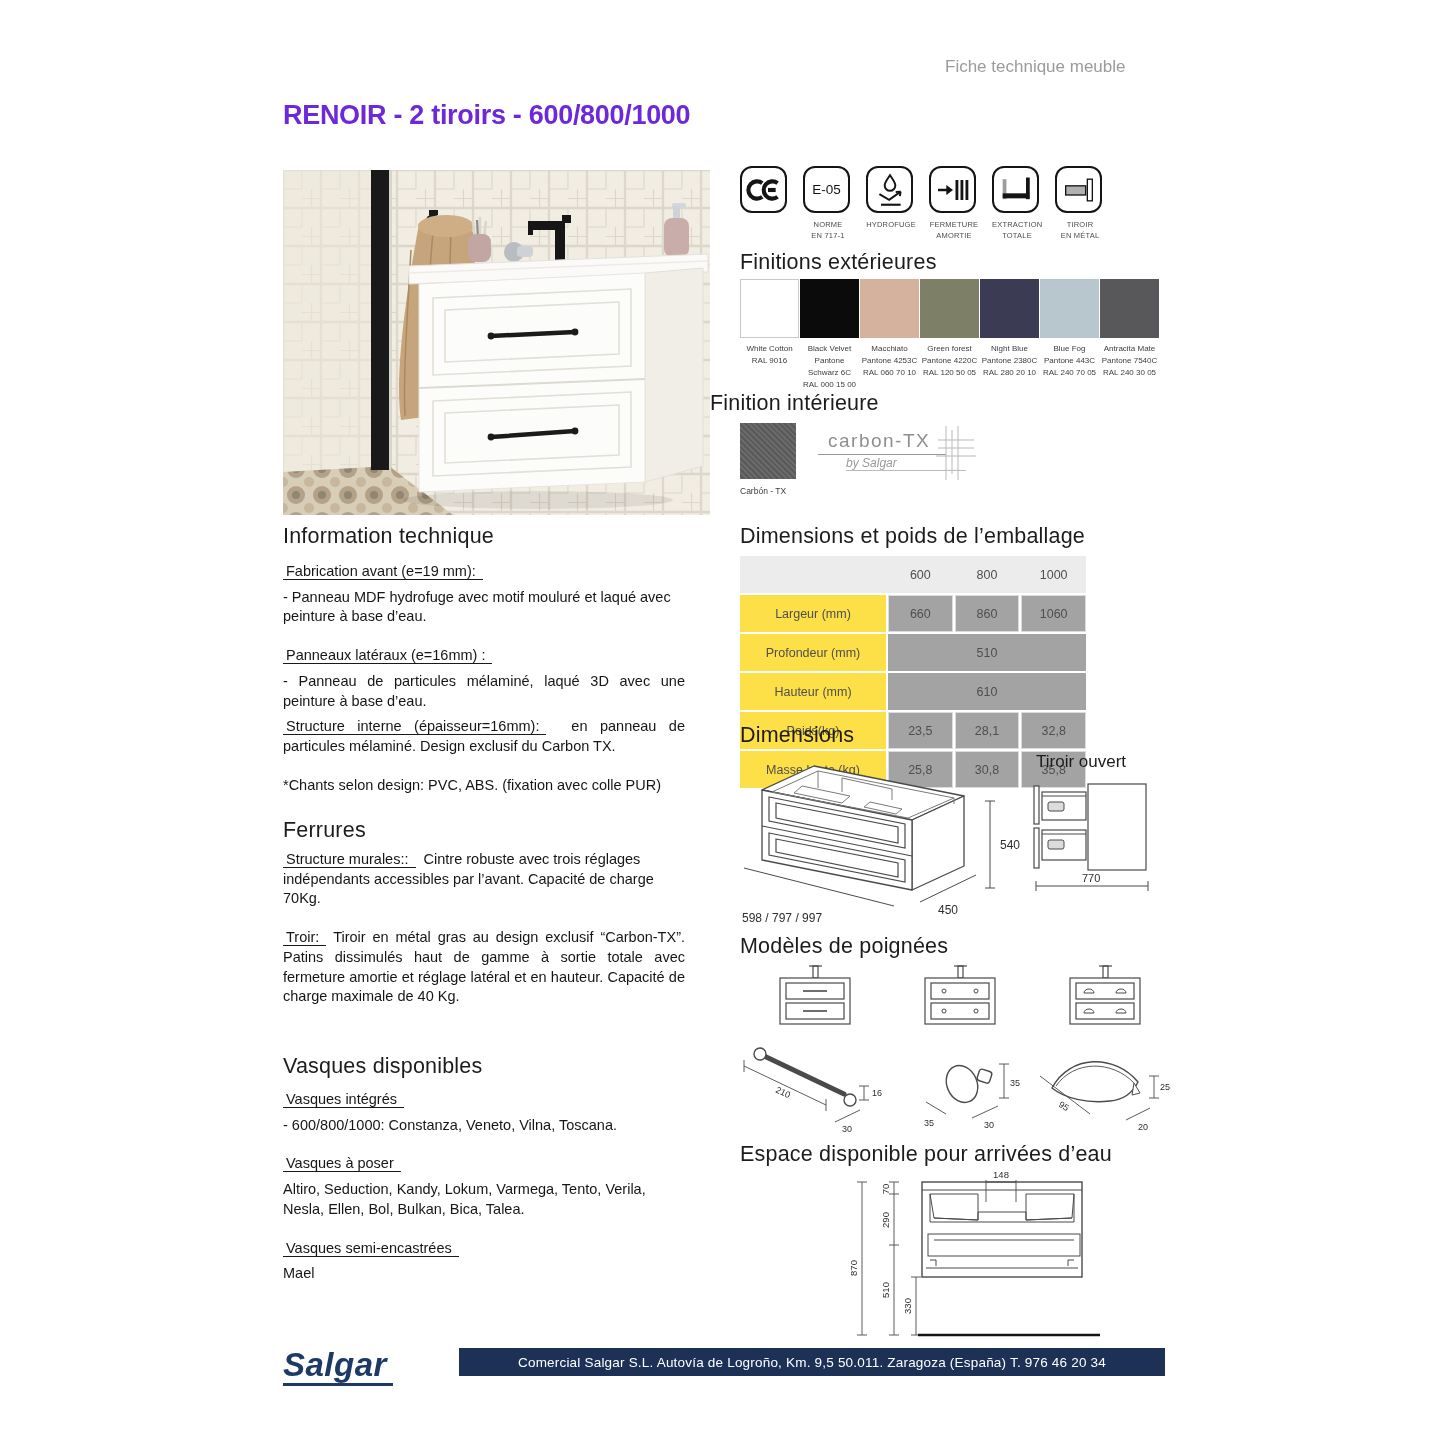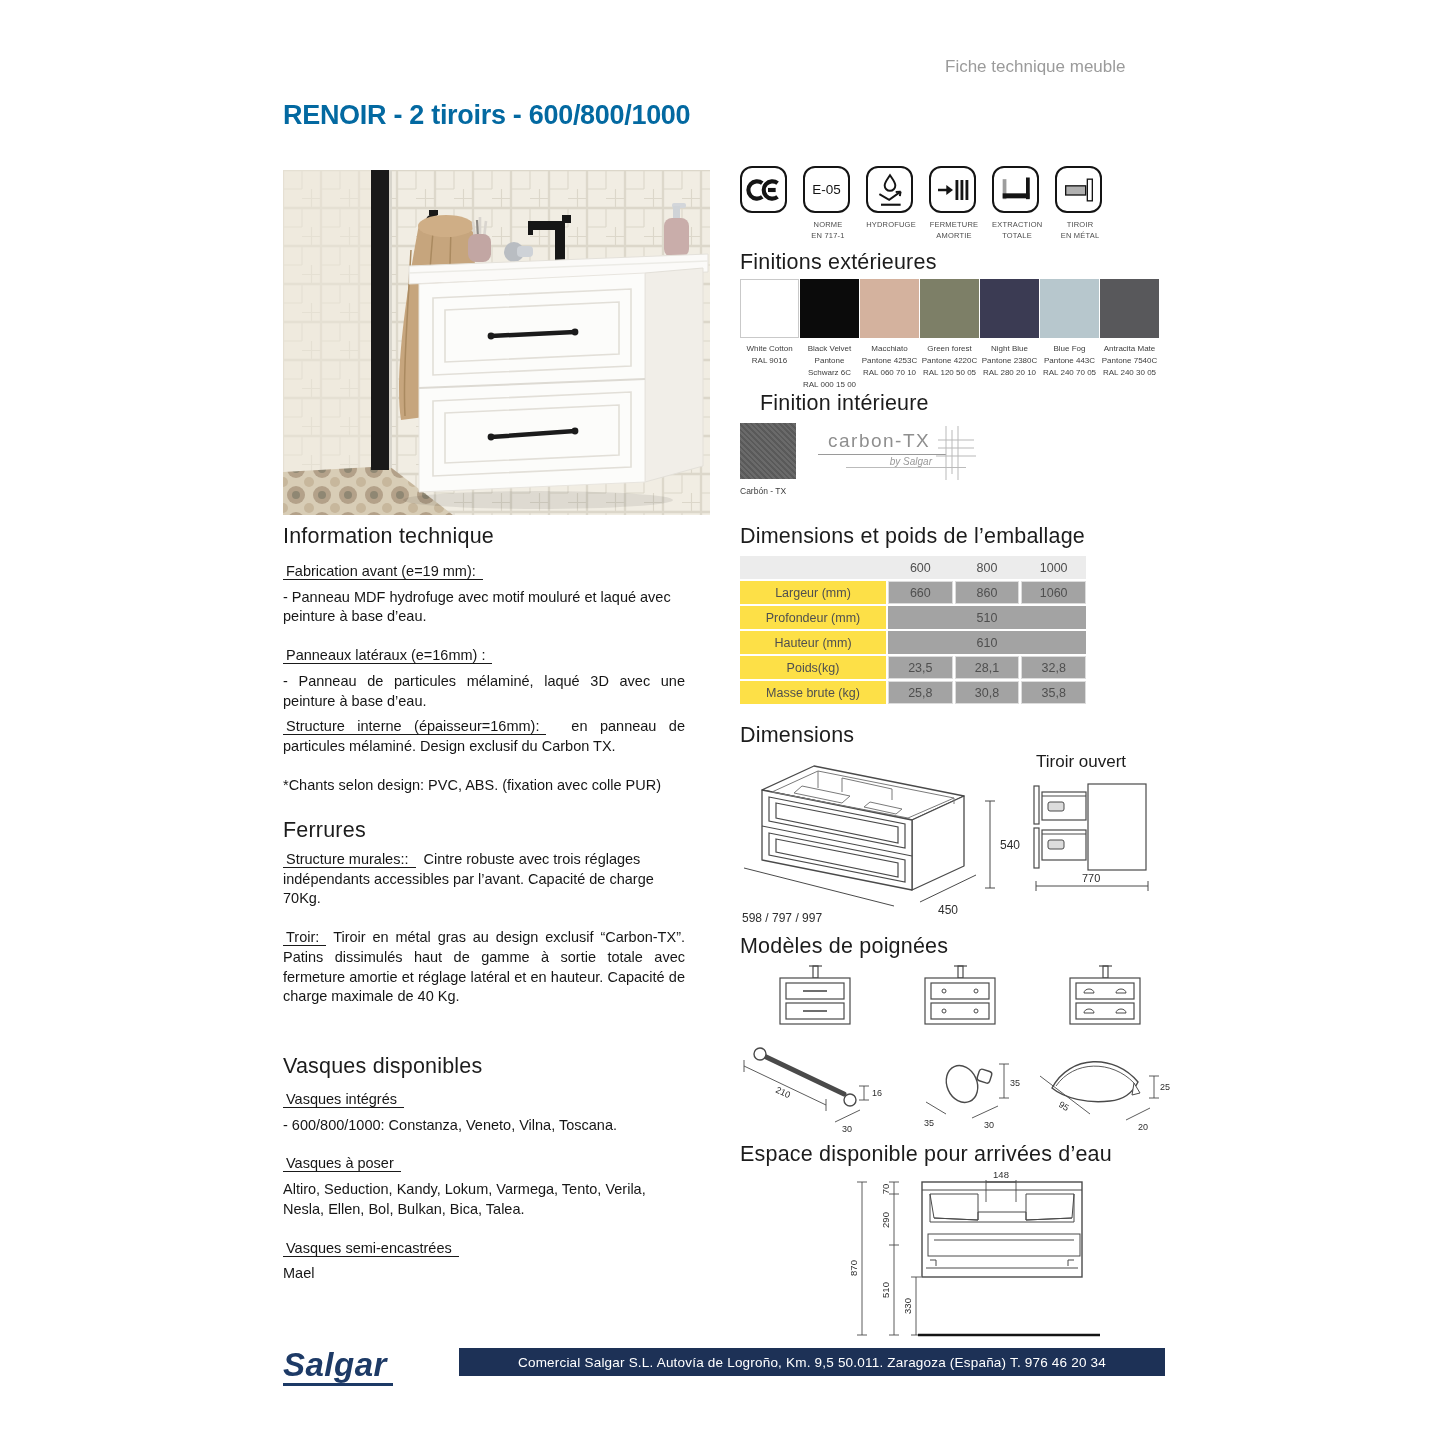--- a/index.html
+++ b/index.html
@@ -1,48 +1,48 @@
 <!DOCTYPE html>
 <html><head>
 <meta charset="utf-8">
 <style>
   html,body{margin:0;padding:0;background:#fff;}
   body{width:1445px;height:1445px;position:relative;font-family:"Liberation Sans",sans-serif;color:#1a1a1a;-webkit-font-smoothing:antialiased;}
   .abs{position:absolute;}
   .h2{font-size:21.5px;font-weight:400;color:#1c1c1c;letter-spacing:.2px;}
   .doc-label{font-size:17px;color:#9b9b9b;}
-  .title{font-size:27px;font-weight:600;letter-spacing:-.3px;color:#0369a1;}
+  .title{font-size:27px;font-weight:600;letter-spacing:-.3px;color:#6d28d9;}
   
   .badges{left:740px;top:166px;display:flex;gap:13px;}
   .badge{width:50px;text-align:center;}
   .badge-box{width:47px;height:47px;border:2.6px solid #141414;border-radius:12px;box-sizing:border-box;display:flex;align-items:center;justify-content:center;background:#fff;}
   .badge-label{margin-top:6px;font-size:7.5px;line-height:1.5;color:#4c4c4c;white-space:pre-line;letter-spacing:.2px;}
   .e05-text{font-size:13.5px;color:#141414;}
   
   .swatches{left:740px;top:279px;display:flex;gap:1px;}
   .swatch{width:59px;}
   .swatch-box{width:59px;height:59px;box-sizing:border-box;}
   .swatch-box.bordered{border:1px solid #c9c9c9;}
   .swatch-label{margin-top:5px;font-size:8px;line-height:1.5;color:#3d3d3d;text-align:center;white-space:pre-line;}
   
   .carbon-box{left:740px;top:423px;width:56px;height:56px;background:
      repeating-linear-gradient(45deg,rgba(255,255,255,.06) 0 2px,rgba(0,0,0,.08) 2px 4px),#616161;}
   .carbon-label{left:740px;top:486px;font-size:8.5px;color:#3d3d3d;}
   .ctx{left:818px;top:430px;width:150px;}
   .ctx-main{font-size:19px;color:#8f8f8f;letter-spacing:1.5px;border-bottom:1.2px solid #9a9a9a;padding:0 16px 2px 10px;display:inline-block;}
-  .ctx-sub{font-size:10px;color:#9a9a9a;font-style:italic;text-align:right;padding-right:34px;margin-top:1px;border-bottom:.8px solid #bbb;display:block;width:86px;margin-left:28px;}
+  .ctx-sub{font-size:12px;color:#9a9a9a;font-style:italic;text-align:left;padding-right:34px;margin-top:1px;border-bottom:.8px solid #bbb;display:block;width:86px;margin-left:28px;}
   
   .col-text{width:402px;font-size:14.5px;line-height:1.36;color:#161616;}
   .col-text p{margin:0 0 6px 0;}
   .gap{height:13px;}
   .sub{border-bottom:1.4px solid #1a1a1a;padding:0 7px 0 3px;}
   .just{text-align:justify;}
   
   .tbl{left:740px;top:556px;width:346px;font-size:12.5px;color:#4f4f4f;}
-  .trow{display:flex;gap:2px;margin-bottom:2px;height:23px;}
+  .trow{display:flex;gap:2px;margin-bottom:2px;height:37px;}
   .thead{background:#ececec;}
   .thead>div{flex:1;display:flex;align-items:center;justify-content:center;}
   .thead .spacer{width:146px;flex:none;}
   .tlabel{width:146px;flex:none;background:#fde047;display:flex;align-items:center;justify-content:center;}
   .tcell{flex:1;border:1px solid #dcdcdc;box-sizing:border-box;display:flex;align-items:center;justify-content:center;background:#a3a3a3;}
   .tcell.nb{border:none;}
   svg text{font-family:"Liberation Sans",sans-serif;fill:#2e2e2e;}
   .footer-bar{left:459px;top:1348px;width:706px;height:28px;background:#1d3156;display:flex;align-items:center;justify-content:center;}
   .footer-bar span{color:#fff;font-size:13.5px;letter-spacing:.2px;}
   .salgar{left:283px;top:1348px;font-size:33px;font-weight:700;font-style:italic;color:#1d3a66;letter-spacing:.5px;border-bottom:3px solid #1d3a66;line-height:1.05;padding-right:6px;}
@@ -226,21 +226,21 @@
 RAL 240 70 05</div>
   </div>
   <div class="swatch">
     <div class="swatch-box" style="background: rgb(88, 88, 91);"></div>
     <div class="swatch-label">Antracita Mate
 Pantone 7540C
 RAL 240 30 05</div>
   </div>
 </div>
 
-<div class="abs h2" style="left:760px;top:391px;">Finition intérieure</div>
+<div class="abs h2" style="left:710px;top:391px;">Finition intérieure</div>
 <div class="abs carbon-box" style="background-color: rgb(97, 97, 97);"></div>
 <div class="abs carbon-label">Carbón - TX</div>
 <div class="abs ctx">
   <span class="ctx-main">carbon-TX</span>
   <span class="ctx-sub"><span>by</span> <span>Salgar</span></span>
   <svg class="abs" style="left:118px;top:-6px;" width="40" height="58" viewBox="0 0 40 58">
     <path d="M10 2 V56 M16 6 V50 M22 2 V56 M2 16 H38 M2 24 H38 M0 32 H40" stroke="#b9b9b9" stroke-width="1" fill="none"></path>
   </svg>
 </div>
 

